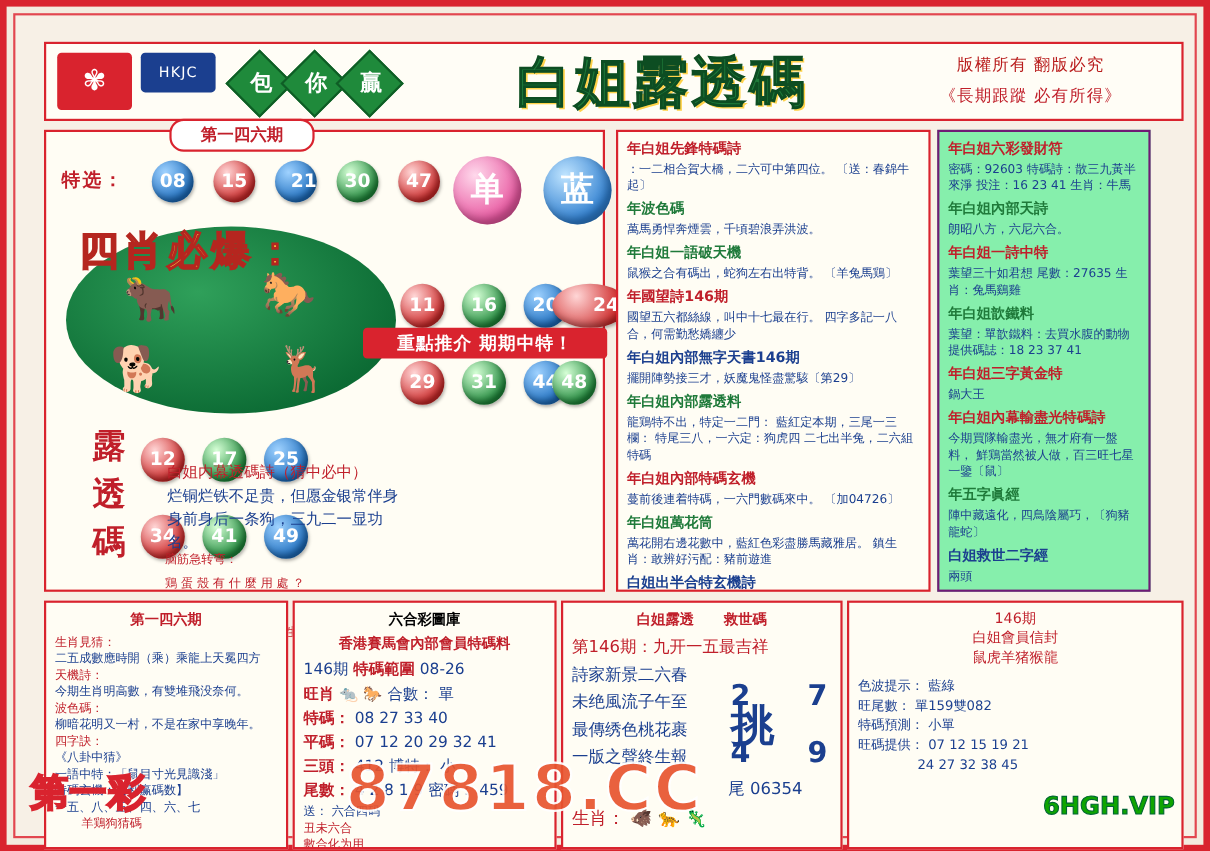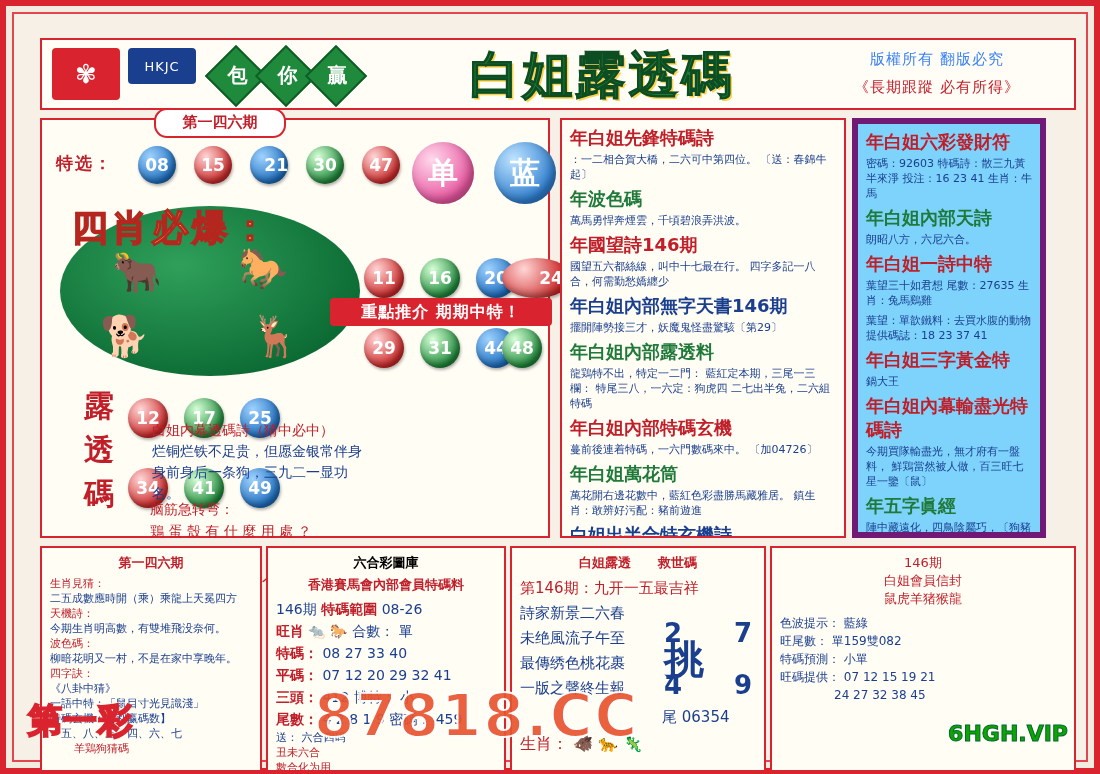--- a/index.html
+++ b/index.html
@@ -61,21 +61,21 @@
     position:absolute;left:360px;top:4px;width:400px;height:62px;
     font-size:50px;font-weight:bold;color:#1f7a3a;
     -webkit-text-stroke:1px #0d4d22;
     line-height:62px;text-align:center;
     letter-spacing:3px;
     font-family:"DejaVu Sans",sans-serif;
     text-shadow:2px 2px 0 #ffd24a;
   }
   .copy1{
     position:absolute;left:770px;top:10px;width:250px;
-    font-size:15px;color:#3b82f6;text-align:center;letter-spacing:1px;
+    font-size:15px;color:#b91c1c;text-align:center;letter-spacing:1px;
   }
   .copy2{
     position:absolute;left:760px;top:38px;width:270px;
     font-size:15px;color:#c01f2a;text-align:center;letter-spacing:1px;
   }
 
   
   .leftpanel{
     position:absolute;left:26px;top:104px;width:510px;height:420px;
     background:#fffdf4;border:2px solid #d9232e;box-sizing:border-box;
@@ -130,37 +130,37 @@
     position:absolute;left:34px;top:268px;width:46px;
     color:#c01f2a;font-size:30px;font-weight:bold;line-height:44px;text-align:center;
   }
   .poem{
     position:absolute;left:110px;top:300px;width:220px;
     font-size:14px;color:#1b3f8f;line-height:21px;
   }
   .poem .l1{color:#c01f2a;}
   .brain{
     position:absolute;left:108px;top:378px;width:230px;
-    font-size:14px;color:#c01f2a;line-height:22px;
+    font-size:11px;color:#c01f2a;line-height:22px;
   }
 
   
   .midpanel{
     position:absolute;left:546px;top:104px;width:286px;height:420px;
     background:#fffdf4;border:2px solid #d9232e;box-sizing:border-box;
     padding:6px 8px;overflow:hidden;
   }
   .rightpanel{
     position:absolute;left:838px;top:104px;width:194px;height:420px;
-    background:#7dd3fc;border:6px solid #701a75;box-sizing:border-box;
+    background:#86efac;border:2px solid #701a75;box-sizing:border-box;
     padding:6px 8px;overflow:hidden;
   }
   .sec{margin-bottom:5px;}
   .sec h4{
-    margin:0 0 2px 0;font-size:18px;font-weight:bold;color:#c01f2a;
+    margin:0 0 2px 0;font-size:13px;font-weight:bold;color:#c01f2a;
   }
   .sec .g{color:#1f7a3a;}
   .sec .b{color:#1b3f8f;}
   .sec p{
     margin:0;font-size:11px;color:#1b3f8f;line-height:15px;
   }
 
   
   .bottom{
     position:absolute;left:26px;top:532px;width:1036px;height:226px;
@@ -300,20 +300,25 @@
     <div class="sec">
           <h4>年白姐先鋒特碼詩</h4>
           <p>：一二相合賀大橋，二六可中第四位。
 〔送：春錦牛起〕</p>
         </div>
     <div class="sec">
           <h4 class="g">年波色碼</h4>
           <p>萬馬勇悍奔煙雲，千頃碧浪弄洪波。</p>
         </div>
     <div class="sec">
+          <h4 class="g">年白姐一語破天機</h4>
+          <p>鼠猴之合有碼出，蛇狗左右出特背。
+〔羊兔馬鶏〕</p>
+        </div>
+    <div class="sec">
           <h4>年國望詩146期</h4>
           <p>國望五六都絲線，叫中十七最在行。
 四字多記一八合，何需勤愁嬌纏少</p>
         </div>
     <div class="sec">
           <h4 class="b">年白姐內部無字天書146期</h4>
           <p>擺開陣勢接三才，妖魔鬼怪盡驚駭〔第29〕</p>
         </div>
     <div class="sec">
           <h4 class="g">年白姐內部露透料</h4>
@@ -345,20 +350,21 @@
     <div class="sec">
           <h4 class="g">年白姐內部天詩</h4>
           <p>朗昭八方，六尼六合。</p>
         </div>
     <div class="sec">
           <h4>年白姐一詩中特</h4>
           <p>葉望三十如君想
 尾數：27635 生肖：兔馬鷄雞</p>
         </div>
     <div class="sec">
+          <h4 class="g">年白姐歆鐵料</h4>
           <p>葉望：單歆鐵料：去買水腹的動物
 提供碼誌：18 23 37 41</p>
         </div>
     <div class="sec">
           <h4>年白姐三字黃金特</h4>
           <p>鍋大王</p>
         </div>
     <div class="sec">
           <h4>年白姐內幕輸盡光特碼詩</h4>
           <p>今期買隊輸盡光，無才府有一盤料，

